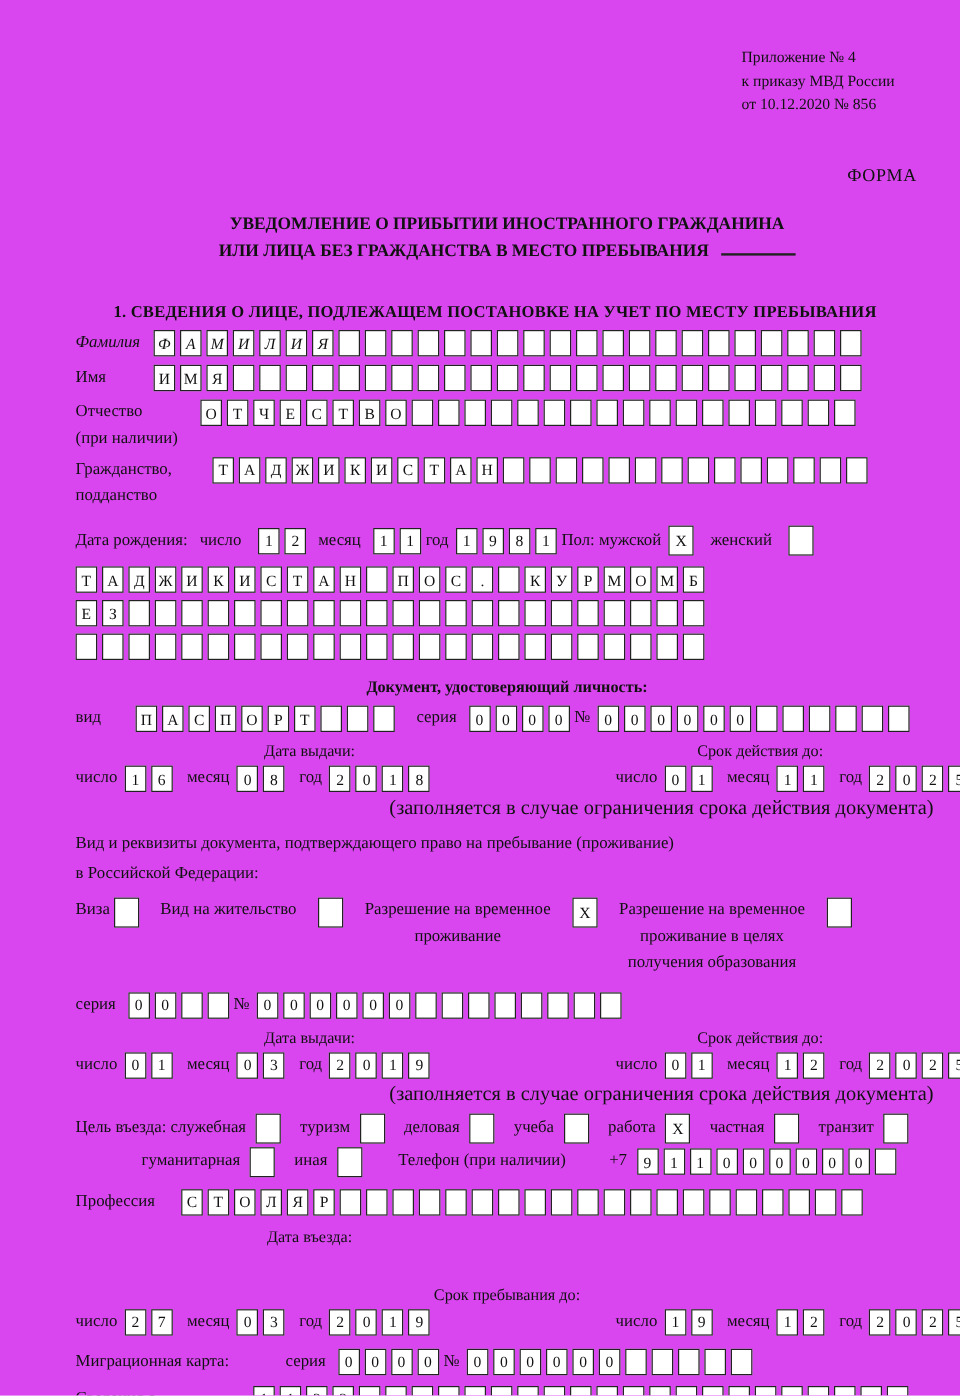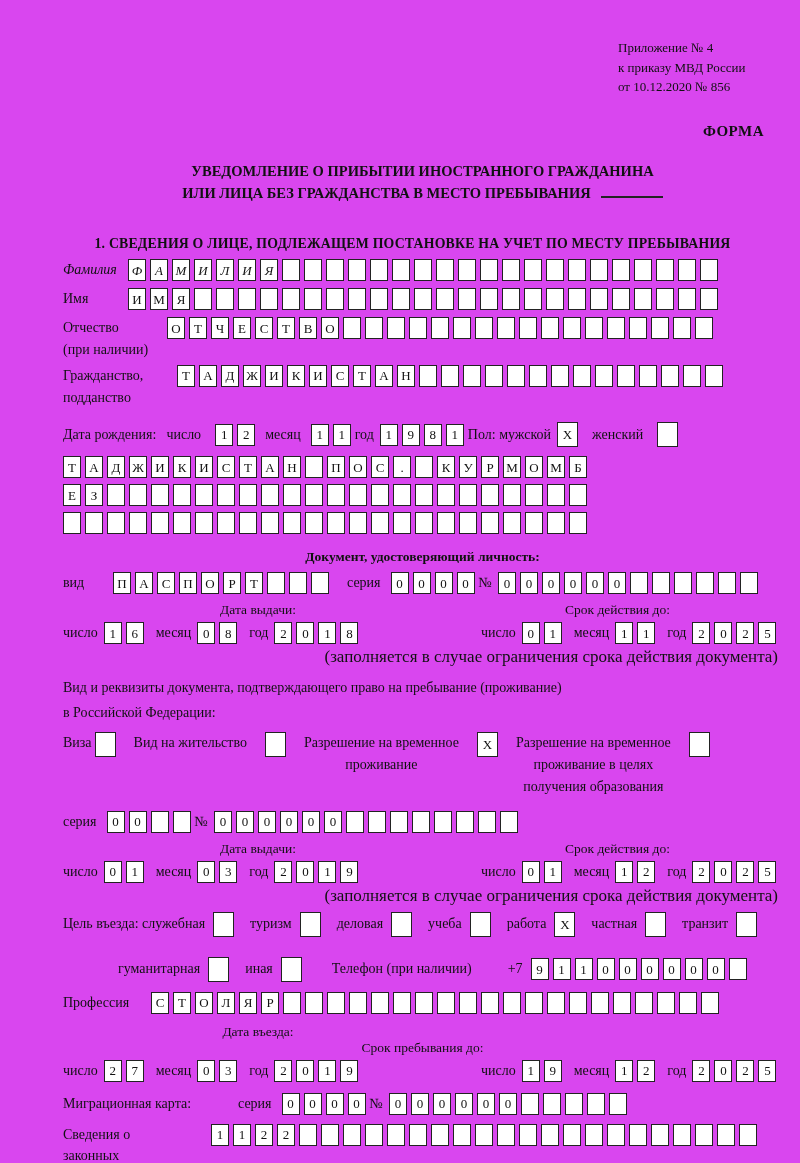--- a/index.html
+++ b/index.html
@@ -4,21 +4,21 @@
 <style>
   html,body{margin:0;padding:0;}
   .page{
     width:800px;height:1163px;background:#d946ef;color:#111;
     font-family:"Liberation Serif","DejaVu Serif",serif;
     position:relative;overflow:hidden;box-sizing:border-box;
     padding:38px 18px 0 63px;font-size:14px;
   }
   .ref-block{margin-left:555px;line-height:1.5;font-size:13px;}
   .ref-ed{margin-left:555px;line-height:1.45;font-size:12.5px;margin-top:3px;}
-  .forma{font-weight:bold;font-size:15px;text-align:right;padding-right:18px;margin-top:26px;letter-spacing:.5px;}
+  .forma{font-weight:normal;font-size:15px;text-align:right;padding-right:18px;margin-top:42px;letter-spacing:.5px;}
   .title{font-weight:bold;font-size:14.5px;text-align:center;margin-top:20px;line-height:1.55;}
   .tunder{display:inline-block;width:62px;border-bottom:2px solid #222;margin-left:10px;}
   .sec1{font-weight:bold;font-size:13.8px;text-align:center;margin-top:32px;margin-left:-20px;letter-spacing:.2px;}
   .frow{display:flex;align-items:flex-start;margin-top:7px;}
   .lbl{line-height:1.55;}
   .lbl.ml{white-space:pre-line;}
   .w65{width:65px;flex:none;}
   .w104{width:104px;flex:none;}
   .w114{width:114px;flex:none;}
   .w142{width:142px;flex:none;}
@@ -26,36 +26,36 @@
   .boxes{display:flex;flex-wrap:nowrap;}
   .cell{
     width:16px;height:20px;flex:none;border:1.5px solid #222;margin-right:4px;
     display:inline-flex;align-items:center;justify-content:center;
     font-size:13px;line-height:1;background:#fff;
   }
   .cb .cell{width:19px;height:23px;}
   .stack > .boxes{margin-bottom:6px;}
   .gap6{width:6px;flex:none;} .gap10{width:10px;flex:none;} .gap14{width:14px;flex:none;}
   .center-bold{font-weight:bold;text-align:center;font-size:13.5px;margin-top:9px;margin-bottom:7px;}
-  .dual{display:flex;}
+  .dual{display:flex;gap:32px;}
   .dual .colL{width:390px;flex:none;text-align:center;}
   .dual .colR{flex:1;text-align:center;}
   .dual.hdr{font-size:13.5px;margin-top:8px;}
   .dgroup{display:flex;align-items:center;justify-content:flex-start;}
   .dgroup .lbl{margin-right:6px;}
   .dgroup .boxes{margin-right:8px;}
   .colL .dgroup{padding-left:0;}
   .colR .dgroup{padding-left:28px;}
   .note{font-size:17px;text-align:right;padding-right:4px;margin-top:3px;}
   .plain{line-height:1.8;margin-top:8px;}
   .cbrow{display:flex;align-items:flex-start;margin-top:6px;}
   .cbitem{display:flex;align-items:flex-start;}
   .cbitem .lbl{margin-right:8px;}
   .cbitem .ml{text-align:center;line-height:1.6;}
-  .inline-row{display:flex;align-items:center;margin-top:20px;}
+  .inline-row{display:flex;align-items:center;margin-top:3px;}
   .inline-row .lbl{margin-right:8px;}
   .inline-row .cb{margin-right:12px;}
 </style>
 </head>
 <body>
 
 <div class="page">
 
   <div class="ref-block">
     <div>Приложение № 4</div>

